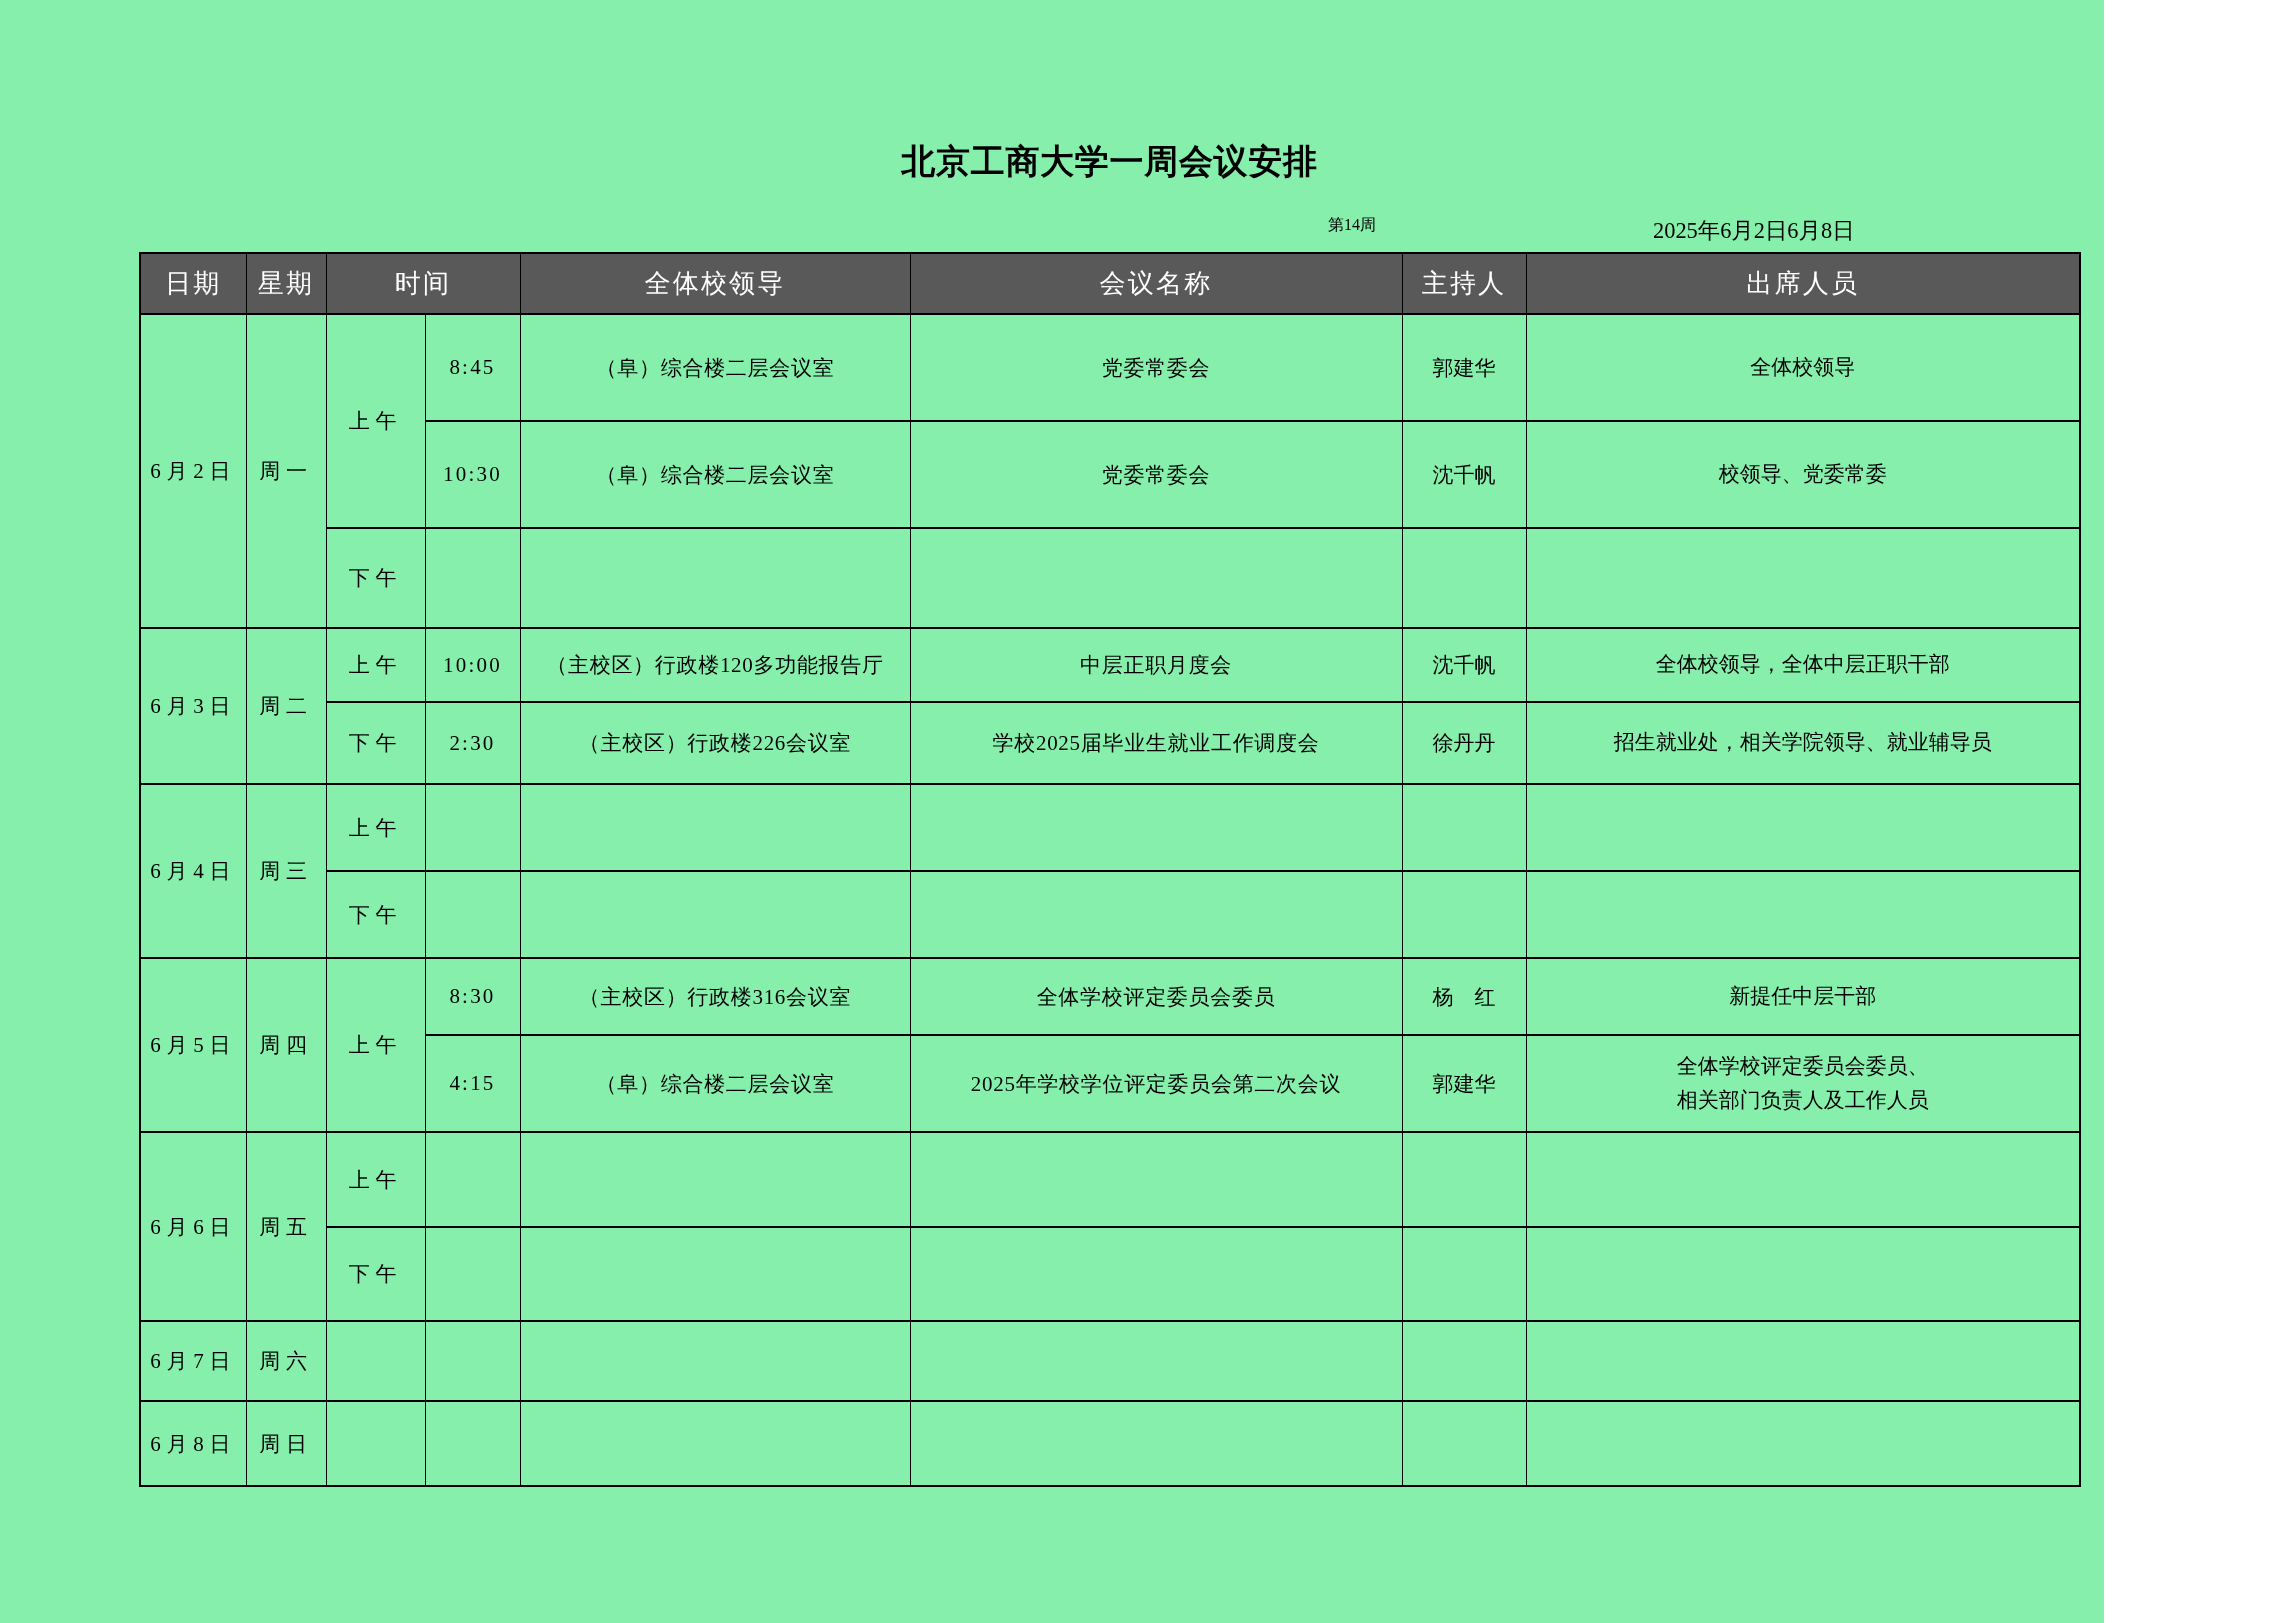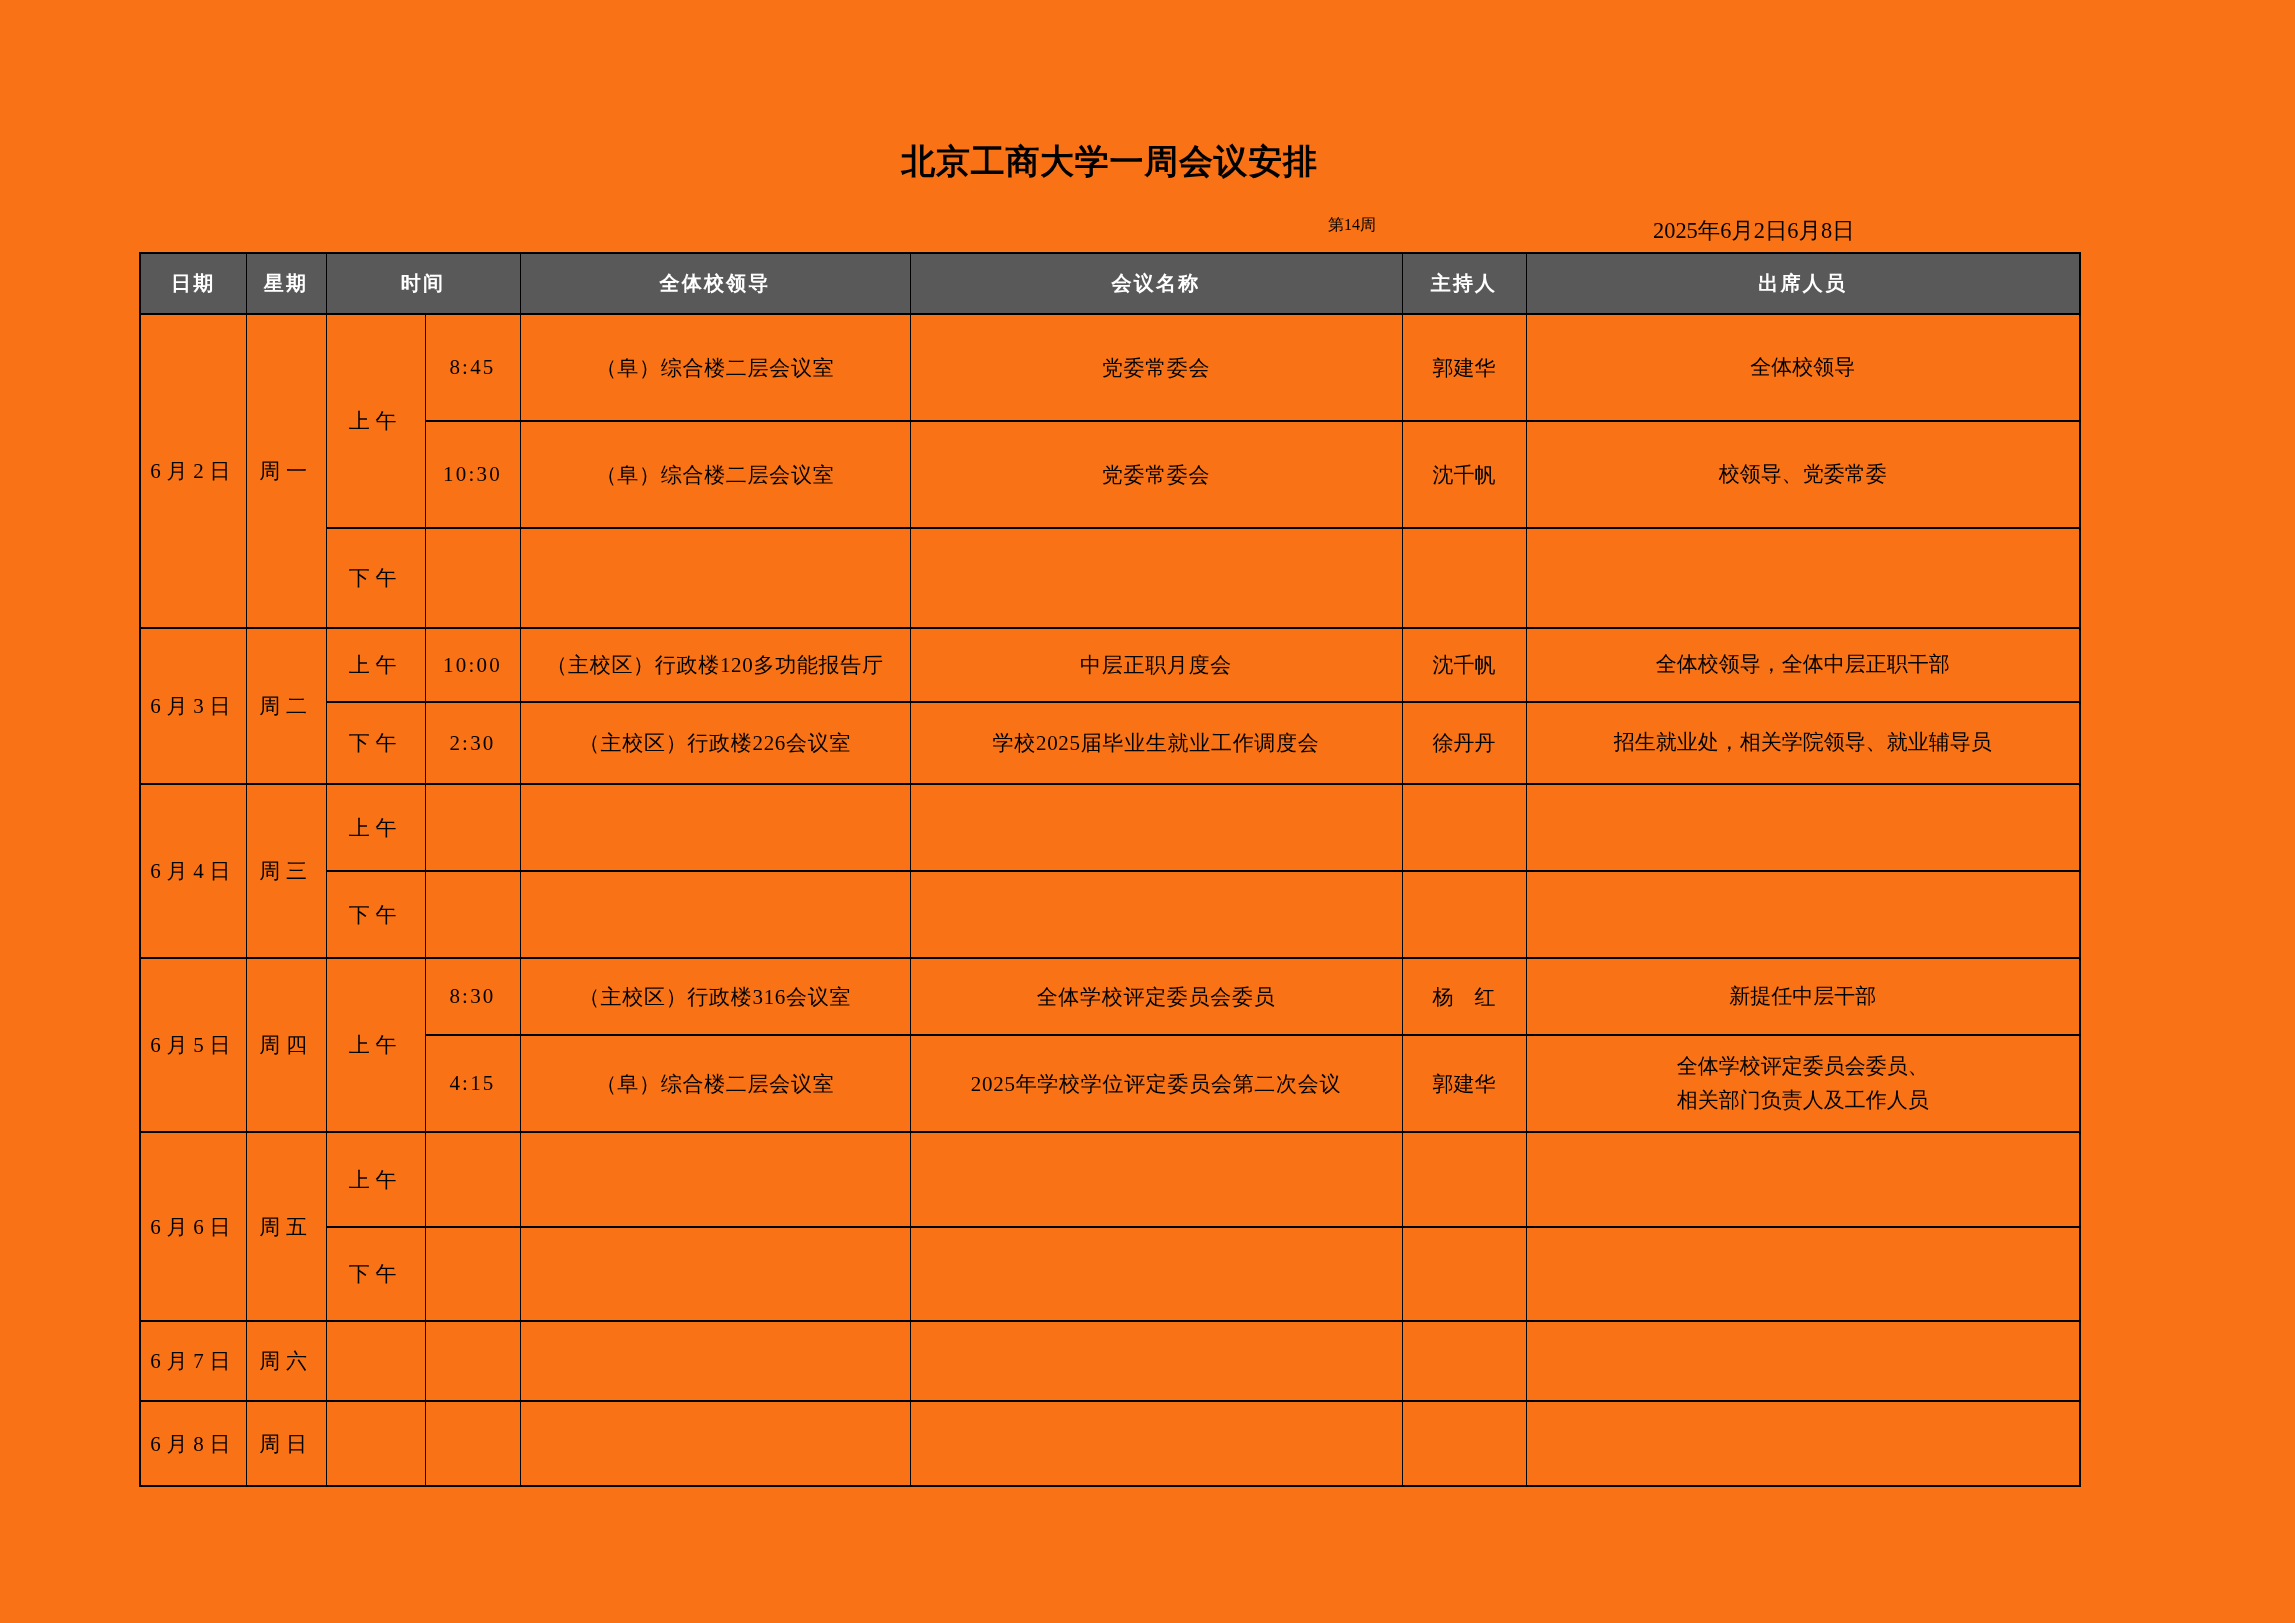--- a/index.html
+++ b/index.html
@@ -1,20 +1,20 @@
 <!DOCTYPE html>
 <html style="font-size:11.6px"><head>
 <meta charset="utf-8">
 <style>
   html, body { margin: 0; padding: 0; background: #ffffff; }
   .page {
     position: relative;
-    width: 2295px;
+    width: 2104px;
     height: 1623px;
-    background: #f97316;
+    background: #86efac;
     color: #000000;
     font-family: "Liberation Serif", "DejaVu Serif", serif;
   }
   .doc-title {
     position: absolute;
     left: 140px;
     top: 139px;
     width: 1939px;
     text-align: center;
     font-size: 34px;
@@ -52,22 +52,22 @@
     border-bottom-width: 2.2px;
     text-align: center;
     vertical-align: middle;
     font-size: 21px;
     padding: 0;
     overflow: hidden;
   }
   table.schedule thead th {
     background: #595959;
     color: #ffffff;
-    font-weight: bold;
-    font-size: 20px;
+    font-weight: normal;
+    font-size: 26px;
     height: 59px;
     letter-spacing: 2.2px;
   }
   .c-date, .c-weekday, .c-period { letter-spacing: 5.8px; }
   .c-time { letter-spacing: 2.2px; }
   .c-attendees { white-space: pre-line; line-height: 1.6; }
   .c-location, .c-meeting { letter-spacing: 0.7px; margin-top: 48px; }
   td.am-top { vertical-align: top; }
   td.am-top .am-top-inner {
     height: 74px;

